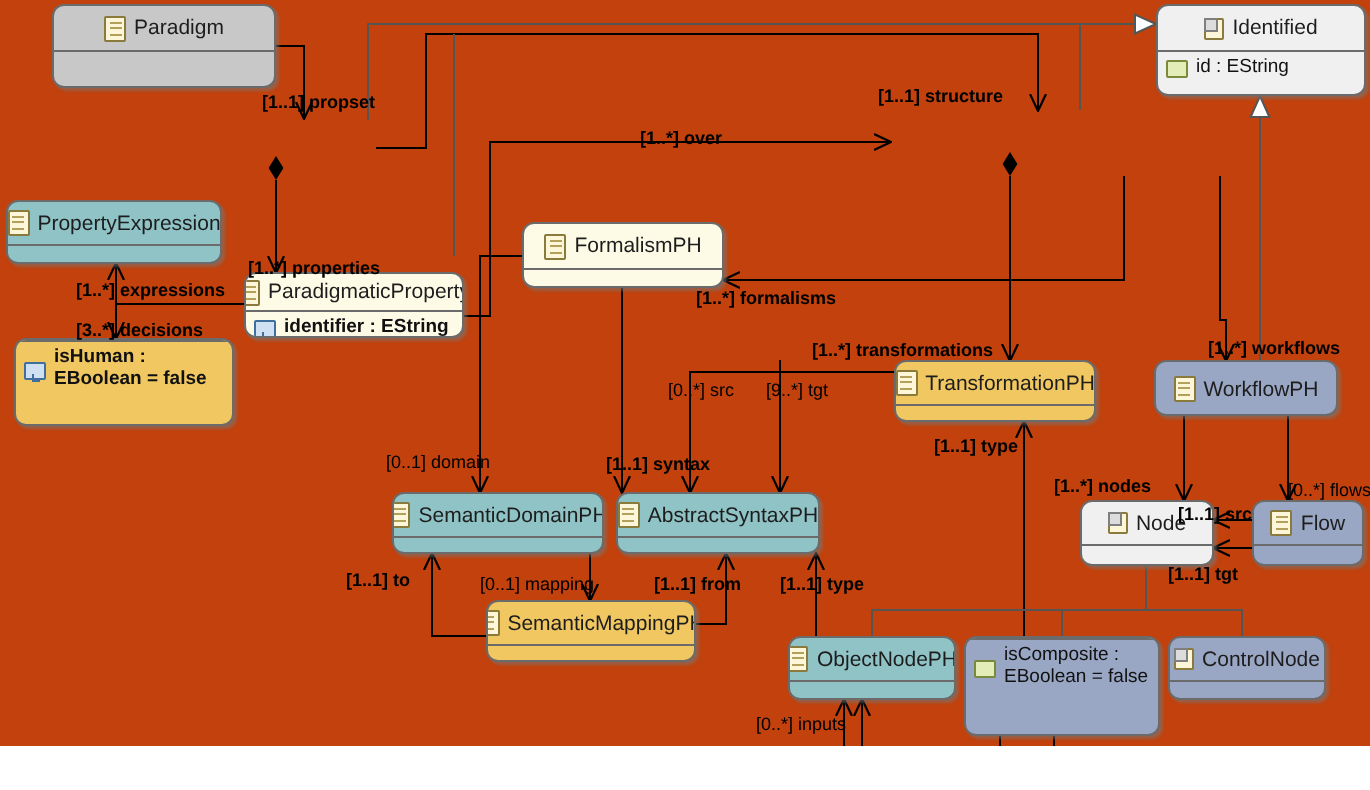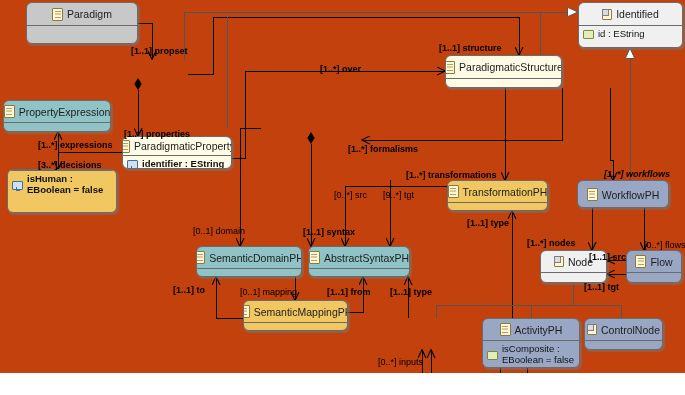--- a/index.html
+++ b/index.html
@@ -204,38 +204,38 @@
     <div class="sep"></div>
     <div class="attrs">
       <div class="attr plain">
         <span class="attricon"></span>
         <span>id : EString</span>
       </div>
     </div>
   </div>
 
 
-  <div class="uml" style="left:445px;top:55px;width:117px;height:33px;background:#fdfbe6;">
+
+  <div class="uml" style="left:3px;top:100px;width:108px;height:32px;background:#8fc3c6;">
+    <div class="hdr" style="height:21px">
+      <span class="cicon"></span>
+      <span>PropertyExpression</span>
+    </div>
+    <div class="sep"></div>
+    <div class="attrs"></div>
+  </div>
+
+  <div class="uml" style="left:261px;top:111px;width:101px;height:33px;background:#fdfbe6;">
     <div class="hdr">
       <span class="cicon"></span>
-      <span>ParadigmaticStructure</span>
-    </div>
-    <div class="sep"></div>
-    <div class="attrs"></div>
-  </div>
-
-  <div class="uml" style="left:3px;top:100px;width:108px;height:32px;background:#8fc3c6;">
-    <div class="hdr" style="height:21px">
-      <span class="cicon"></span>
-      <span>PropertyExpression</span>
-    </div>
-    <div class="sep"></div>
-    <div class="attrs"></div>
-  </div>
-
+      <span>FormalismPH</span>
+    </div>
+    <div class="sep"></div>
+    <div class="attrs"></div>
+  </div>
 
   <div class="uml" style="left:122px;top:136px;width:110px;height:33px;background:#fdfbe6;">
     <div class="hdr" style="height:18px">
       <span class="cicon"></span>
       <span>ParadigmaticProperty</span>
     </div>
     <div class="sep"></div>
     <div class="attrs">
       <div class="attr">
         <span class="attricon key"></span>
@@ -312,26 +312,30 @@
 
   <div class="uml" style="left:243px;top:300px;width:105px;height:31px;background:#f0c761;">
     <div class="hdr" style="height:21px">
       <span class="cicon"></span>
       <span>SemanticMappingPH</span>
     </div>
     <div class="sep"></div>
     <div class="attrs"></div>
   </div>
 
+  <div class="uml" style="left:394px;top:318px;width:84px;height:32px;background:#8fc3c6;">
+    <div class="hdr" style="height:21px">
+      <span class="cicon"></span>
+      <span>ObjectNodePH</span>
+    </div>
+    <div class="sep"></div>
+    <div class="attrs"></div>
+  </div>
 
   <div class="uml" style="left:482px;top:318px;width:98px;height:50px;background:#99a7c4;">
-    <div class="hdr" style="height:21px">
-      <span class="cicon"></span>
-      <span>ActivityPH</span>
-    </div>
     <div class="sep"></div>
     <div class="attrs">
       <div class="attr plain">
         <span class="attricon"></span>
         <span style="white-space:pre-line">isComposite :
 EBoolean = false</span>
       </div>
     </div>
   </div>
 
@@ -348,21 +352,21 @@
   </div>
 
   <div class="elabel b" style="left:131px;top:46px;">[1..1] propset</div>
   <div class="elabel b" style="left:439px;top:43px;">[1..1] structure</div>
   <div class="elabel b" style="left:320px;top:64px;">[1..*] over</div>
   <div class="elabel b" style="left:124px;top:129px;">[1..*] properties</div>
   <div class="elabel b" style="left:38px;top:140px;">[1..*] expressions</div>
   <div class="elabel b" style="left:348px;top:144px;">[1..*] formalisms</div>
   <div class="elabel b" style="left:38px;top:160px;">[3..*] decisions</div>
   <div class="elabel b" style="left:406px;top:170px;">[1..*] transformations</div>
-  <div class="elabel b" style="left:604px;top:169px;font-style:italic;">[1..*] workflows</div>
+  <div class="elabel b" style="left:604px;top:169px;">[1..*] workflows</div>
   <div class="elabel" style="left:334px;top:190px;">[0..*] src</div>
   <div class="elabel" style="left:383px;top:190px;">[9..*] tgt</div>
   <div class="elabel b" style="left:467px;top:218px;">[1..1] type</div>
   <div class="elabel" style="left:193px;top:226px;">[0..1] domain</div>
   <div class="elabel b" style="left:303px;top:227px;">[1..1] syntax</div>
   <div class="elabel b" style="left:527px;top:238px;">[1..*] nodes</div>
   <div class="elabel" style="left:644px;top:240px;">[0..*] flows</div>
   <div class="elabel b" style="left:589px;top:252px;">[1..1] src</div>
   <div class="elabel b" style="left:584px;top:282px;">[1..1] tgt</div>
   <div class="elabel b" style="left:173px;top:285px;">[1..1] to</div>

